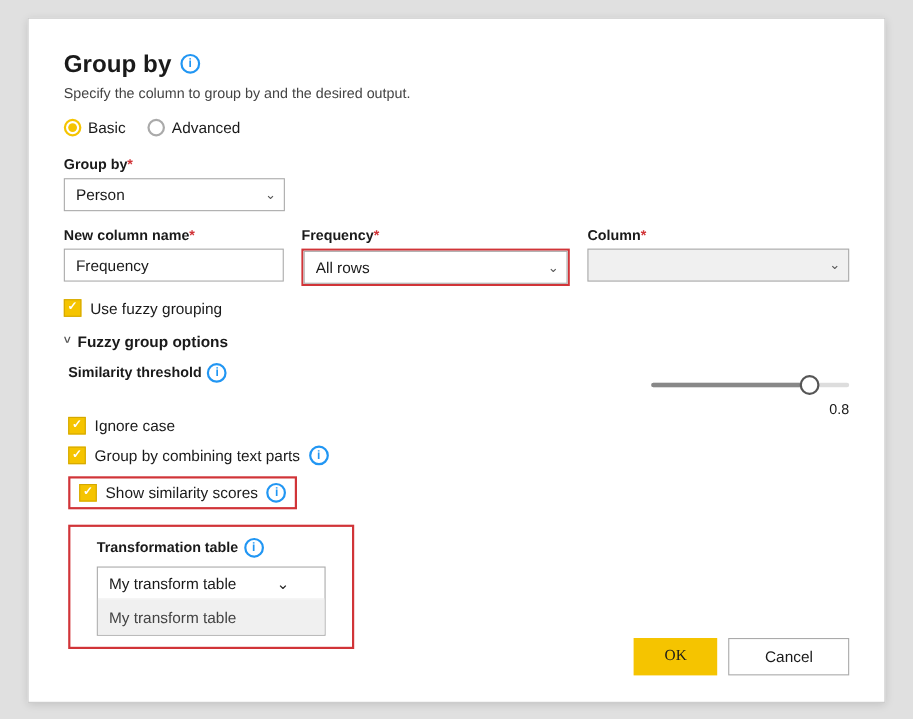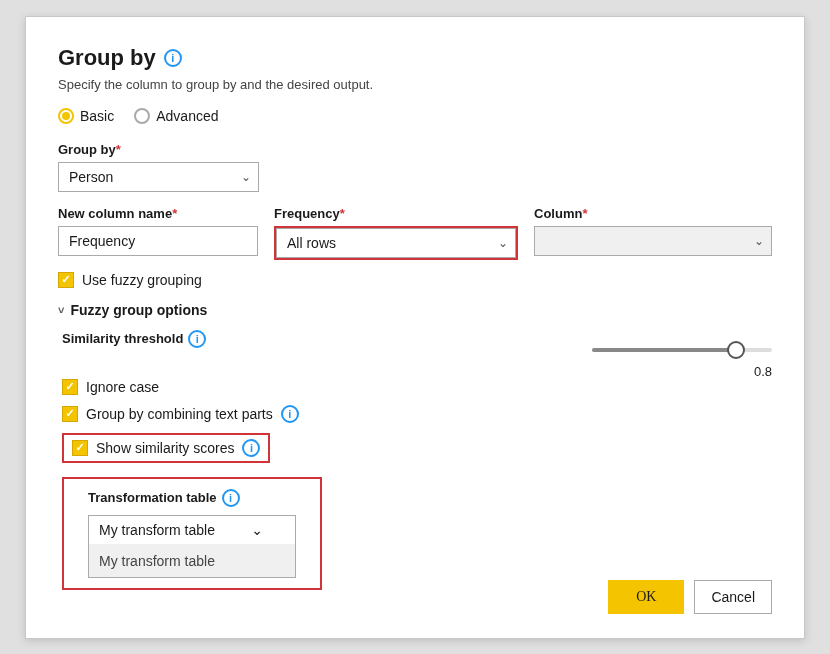--- a/index.html
+++ b/index.html
@@ -304,21 +304,21 @@
       padding: 8px 28px;
       font-size: 14px;
       font-weight: 500;
       cursor: pointer;
       color: #1a1a1a;
       font-family: Liberation Serif, serif;
     }
     .btn-cancel {
       background: #fff;
       border: 1px solid #aaa;
-      padding: 8px 16px;
+      padding: 8px 32px;
       font-size: 14px;
       cursor: pointer;
       color: #1a1a1a;
     }
   </style>
 </head>
 <body>
 
 <div class="dialog">
 

